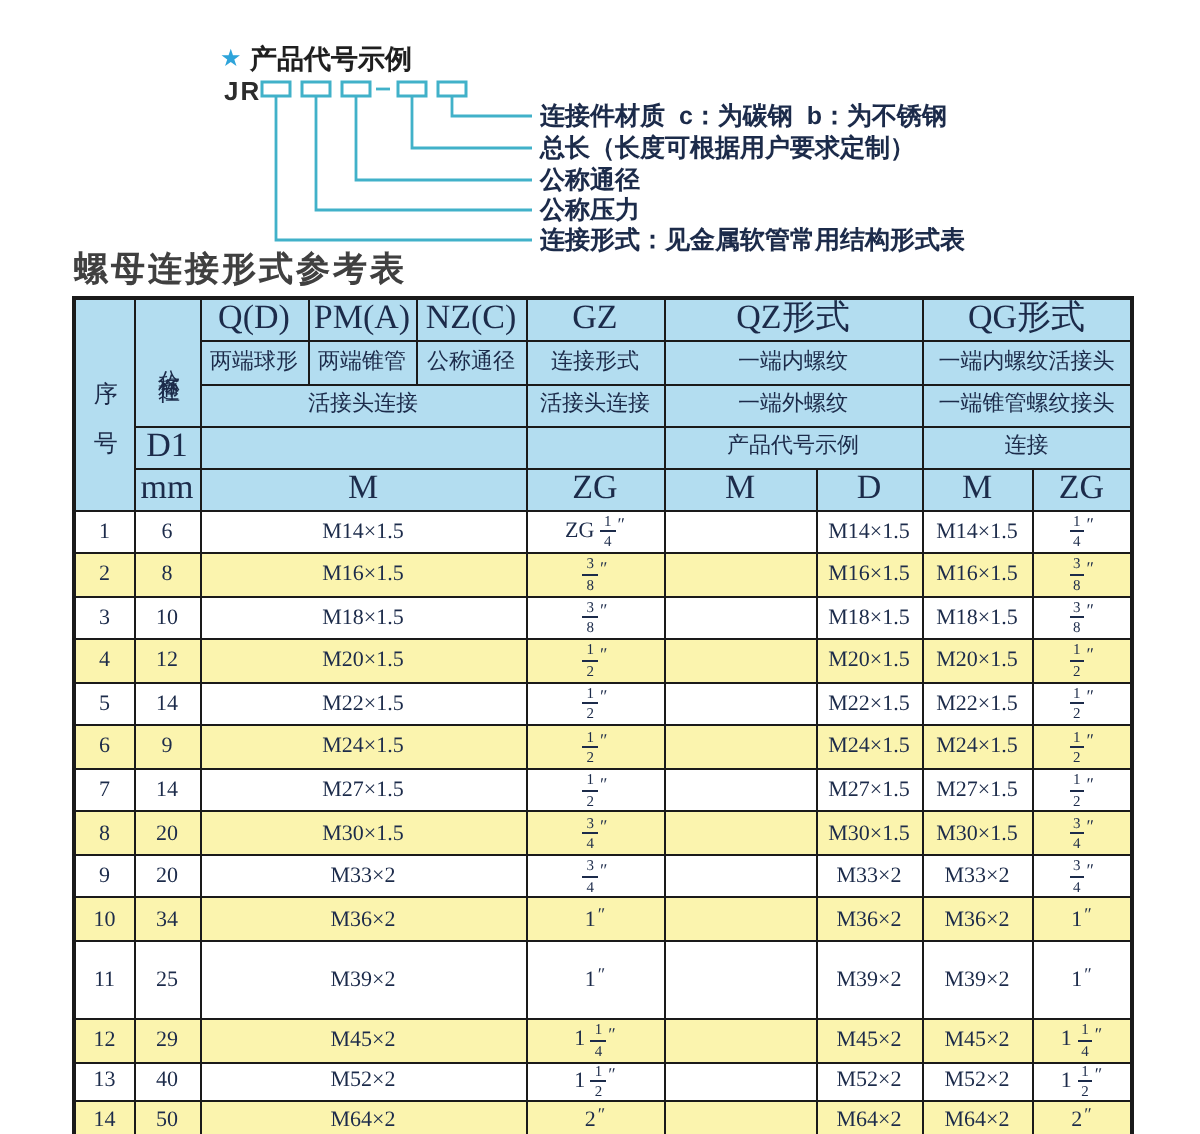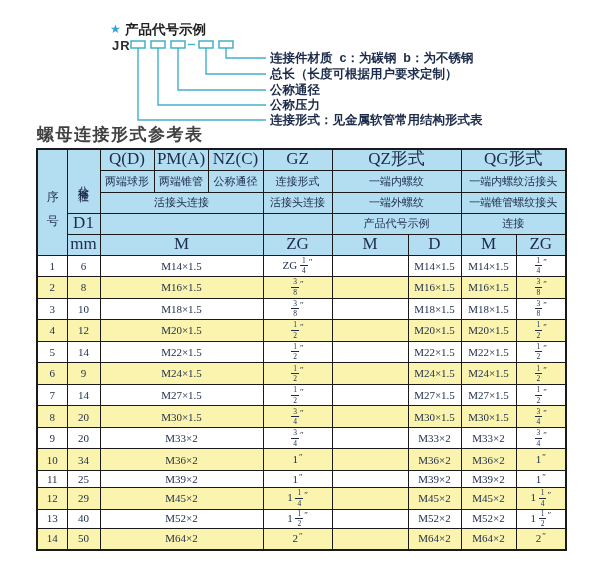--- a/index.html
+++ b/index.html
@@ -225,21 +225,21 @@
       <tr class="alt" style="height: 21.55px;">
         <td>10</td>
         <td>34</td>
         <td colspan="3">M36×2</td>
         <td>1<span class="inch">″</span></td>
         <td></td>
         <td>M36×2</td>
         <td>M36×2</td>
         <td>1<span class="inch">″</span></td>
       </tr>
-      <tr style="height: 17px;">
+      <tr style="height: 39px;">
         <td>11</td>
         <td>25</td>
         <td colspan="3">M39×2</td>
         <td>1<span class="inch">″</span></td>
         <td></td>
         <td>M39×2</td>
         <td>M39×2</td>
         <td>1<span class="inch">″</span></td>
       </tr>
       <tr class="alt" style="height: 21.55px;">

